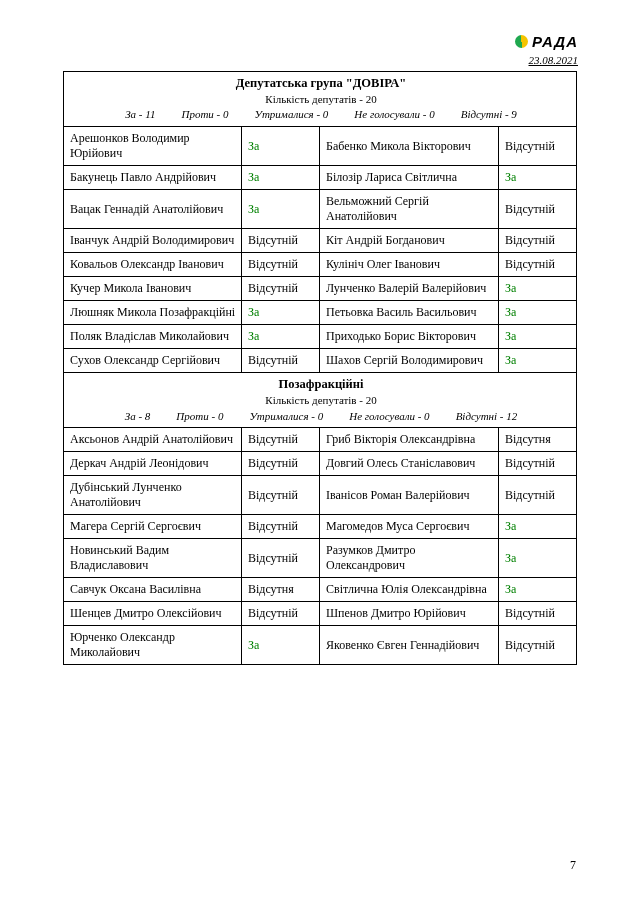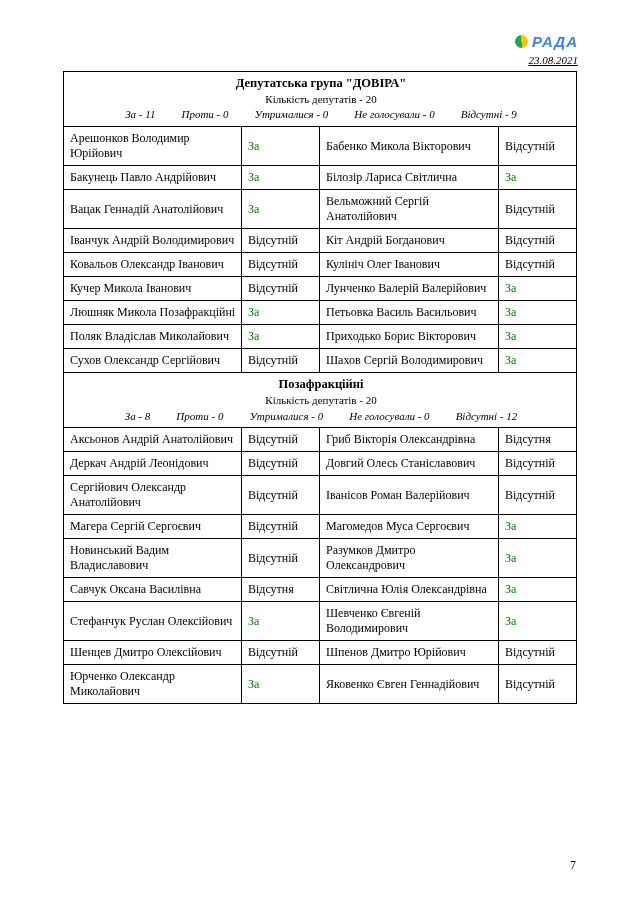--- a/index.html
+++ b/index.html
@@ -21,21 +21,21 @@
   .logo-row { display: flex; align-items: center; justify-content: flex-end; gap: 4px; }
   .logo-icon {
     width: 13px; height: 13px; border-radius: 50%;
     background: conic-gradient(#f4c400 0 50%, #1fa84f 50% 100%);
     display: inline-block;
   }
   .logo-text {
     font-family: "Liberation Sans", sans-serif;
     font-weight: bold; font-style: italic;
     font-size: 15px; letter-spacing: 1px;
-    color: #3b82f6;
+    color: #000000;
   }
   .doc-date {
     font-style: italic; font-size: 11px;
     text-decoration: underline;
     margin-top: 1px;
     display: inline-block;
   }
 
   
   .table-wrap { position: absolute; top: 71px; left: 63px; }
@@ -158,21 +158,21 @@
             <td>Гриб Вікторія Олександрівна</td>
             <td class="vote-cell">Відсутня</td>
           </tr>
           <tr>
             <td>Деркач Андрій Леонідович</td>
             <td class="vote-cell">Відсутній</td>
             <td>Довгий Олесь Станіславович</td>
             <td class="vote-cell">Відсутній</td>
           </tr>
           <tr>
-            <td>Сергійович Олександр Анатолійович</td>
+            <td>Дубінський Лунченко Анатолійович</td>
             <td class="vote-cell">Відсутній</td>
             <td>Іванісов Роман Валерійович</td>
             <td class="vote-cell">Відсутній</td>
           </tr>
           <tr>
             <td>Магера Сергій Сергоєвич</td>
             <td class="vote-cell">Відсутній</td>
             <td>Магомедов Муса Сергоєвич</td>
             <td class="vote-cell vote-za">За</td>
           </tr>
@@ -182,26 +182,20 @@
             <td>Разумков Дмитро Олександрович</td>
             <td class="vote-cell vote-za">За</td>
           </tr>
           <tr>
             <td>Савчук Оксана Василівна</td>
             <td class="vote-cell">Відсутня</td>
             <td>Світлична Юлія Олександрівна</td>
             <td class="vote-cell vote-za">За</td>
           </tr>
           <tr>
-            <td>Стефанчук Руслан Олексійович</td>
-            <td class="vote-cell vote-za">За</td>
-            <td>Шевченко Євгеній Володимирович</td>
-            <td class="vote-cell vote-za">За</td>
-          </tr>
-          <tr>
             <td>Шенцев Дмитро Олексійович</td>
             <td class="vote-cell">Відсутній</td>
             <td>Шпенов Дмитро Юрійович</td>
             <td class="vote-cell">Відсутній</td>
           </tr>
           <tr>
             <td>Юрченко Олександр Миколайович</td>
             <td class="vote-cell vote-za">За</td>
             <td>Яковенко Євген Геннадійович</td>
             <td class="vote-cell">Відсутній</td>

